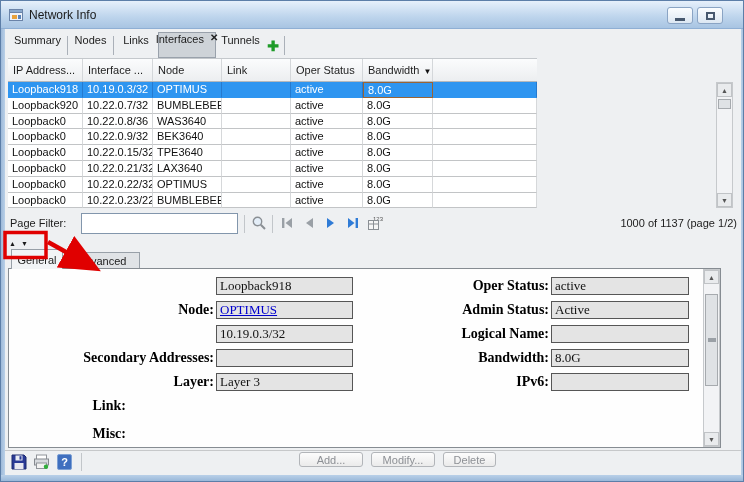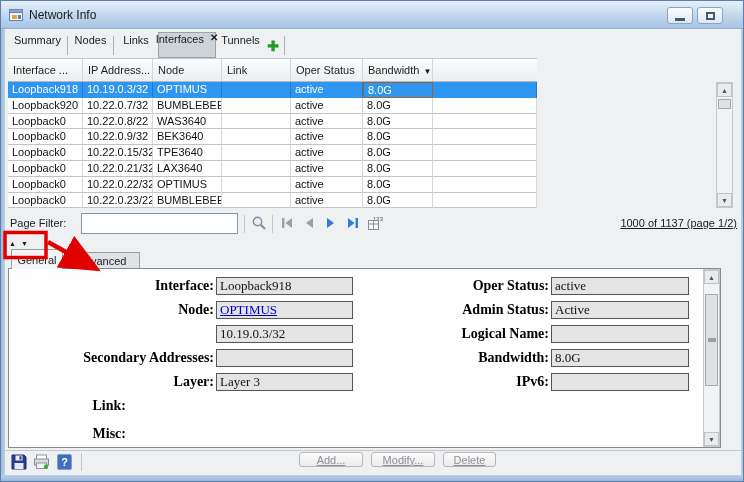--- a/index.html
+++ b/index.html
@@ -57,21 +57,21 @@
              display:flex; align-items:center; justify-content:center; }
   .grip { width:8px; border-top:1px solid #9aa0a6; border-bottom:1px solid #9aa0a6; height:4px;
           background:transparent; box-shadow:0 2px 0 #9aa0a6 inset; }
 
   
   .pagebar-label { left:9px; top:216px; font-size:11px; color:#1c1c1c; }
   .pf-input { left:80px; top:212px; width:157px; height:21px; border:1px solid #8296ac;
               background:#fff; font-size:11px; padding:0 4px; font-family:"Liberation Sans",sans-serif; }
   .vsep { width:1px; height:18px; background:#c2c6ca; top:214px; }
   .navico { top:214px; width:18px; height:16px; display:flex; align-items:center; justify-content:center; }
-  .status { left:500px; top:216px; width:236px; text-align:right; font-size:11px; color:#1c1c1c;text-decoration:underline; }
+  .status { left:500px; top:216px; width:236px; text-align:right; font-size:11px; color:#1c1c1c; }
 
   
   .splitter { left:8px; top:236px; width:30px; height:12px; font-size:7px; color:#1a1a1a;
               display:flex; gap:5px; align-items:center; }
   .subtab { font-size:11px; color:#1c1c1c; display:flex; align-items:center; justify-content:center;
             border:1px solid #98a0a8; border-bottom:none; }
   .subtab.on { left:10px; top:248px; width:52px; height:20px; background:#f2f4f6; z-index:2; }
   .subtab.off { left:63px; top:251px; width:76px; height:17px; background:#e0e3e6; }
 
   
@@ -83,21 +83,21 @@
           color:#111; padding:0 3px; white-space:nowrap; overflow:hidden; }
   .linkval { color:var(--link_blue,#0000cc); text-decoration:underline; }
 
   
   .footer { left:4px; top:449px; width:736px; height:25px; background:#eef0f2; border-top:1px solid #c6c8ca; }
   .helpico { left:56px; top:453px; width:15px; height:16px; background:var(--help_blue,#3f6fbf);
              border:1px solid #7da0d4; border-radius:2px; color:#fff; font-size:11px; font-weight:bold;
              display:flex; align-items:center; justify-content:center; }
   .fbtn { top:451px; height:15px; border:1px solid #b2b5b9; border-radius:3px;
           background:linear-gradient(#fcfcfc,#ebebeb); font-size:11px; color:#8d9095;
-          display:flex; align-items:center; justify-content:center;text-decoration:underline; }
+          display:flex; align-items:center; justify-content:center; }
 
   .annot { left:0; top:0; width:744px; height:482px; pointer-events:none; z-index:99; }
 </style>
 </head>
 <body>
 
 <div id="win">
 
   <div class="abs titlebar">
     <svg class="abs" style="left:8px;top:7px" width="14" height="14" viewBox="0 0 14 14">
@@ -137,22 +137,22 @@
   </div>
   <div class="abs tab" style="left:217px;width:45px">
       <span>Tunnels</span>
     </div>
   <div class="abs tab-plus" style="left:263px;width:18px">
       <span>✚</span>
     </div>
   <div class="abs tabsep" style="left:283px"></div>
 
   <div class="abs thead">
+    <span class="th">IP Address...</span>
     <span class="th">Interface ...</span>
-    <span class="th">IP Address...</span>
     <span class="th">Node</span>
     <span class="th">Link</span>
     <span class="th">Oper Status</span>
     <span class="th"><span>Bandwidth</span><span class="sortarrow">▼</span></span>
   </div>
 
   <div class="abs tbody">
       <div class="tr sel">
         <span class="td">Loopback918</span>
         <span class="td">10.19.0.3/32</span>
@@ -166,21 +166,21 @@
         <span class="td">Loopback920</span>
         <span class="td">10.22.0.7/32</span>
         <span class="td">BUMBLEBEE</span>
         <span class="td"></span>
         <span class="td">active</span>
         <span class="td">8.0G</span>
         <span class="td"></span>
       </div>
       <div class="tr">
         <span class="td">Loopback0</span>
-        <span class="td">10.22.0.8/22</span>
+        <span class="td">10.22.0.8/36</span>
         <span class="td">WAS3640</span>
         <span class="td"></span>
         <span class="td">active</span>
         <span class="td">8.0G</span>
         <span class="td"></span>
       </div>
       <div class="tr">
         <span class="td">Loopback0</span>
         <span class="td">10.22.0.9/32</span>
         <span class="td">BEK3640</span>
@@ -282,21 +282,20 @@
   <div class="abs splitter">
     <span>▲</span>
     <span>▼</span>
   </div>
 
   <div class="abs subtab on">General</div>
   <div class="abs subtab off">Advanced</div>
 
   <div class="abs panel"></div>
 
-  <div class="flabel" style="left:8px;top:276px;width:205px">Interface:</div>
   <div class="fbox" style="left:215px;top:276px;width:137px">Loopback918</div>
   <div class="flabel" style="left:8px;top:300px;width:205px">Node:</div>
   <div class="fbox" style="left:215px;top:300px;width:137px"><span class="linkval">OPTIMUS</span></div>
   <div class="fbox" style="left:215px;top:324px;width:137px">10.19.0.3/32</div>
   <div class="flabel" style="left:8px;top:348px;width:205px">Secondary Addresses:</div>
   <div class="fbox" style="left:215px;top:348px;width:137px"></div>
   <div class="flabel" style="left:8px;top:372px;width:205px">Layer:</div>
   <div class="fbox" style="left:215px;top:372px;width:137px">Layer 3</div>
 
   <div class="flabel" style="left:340px;top:276px;width:208px">Oper Status:</div>

